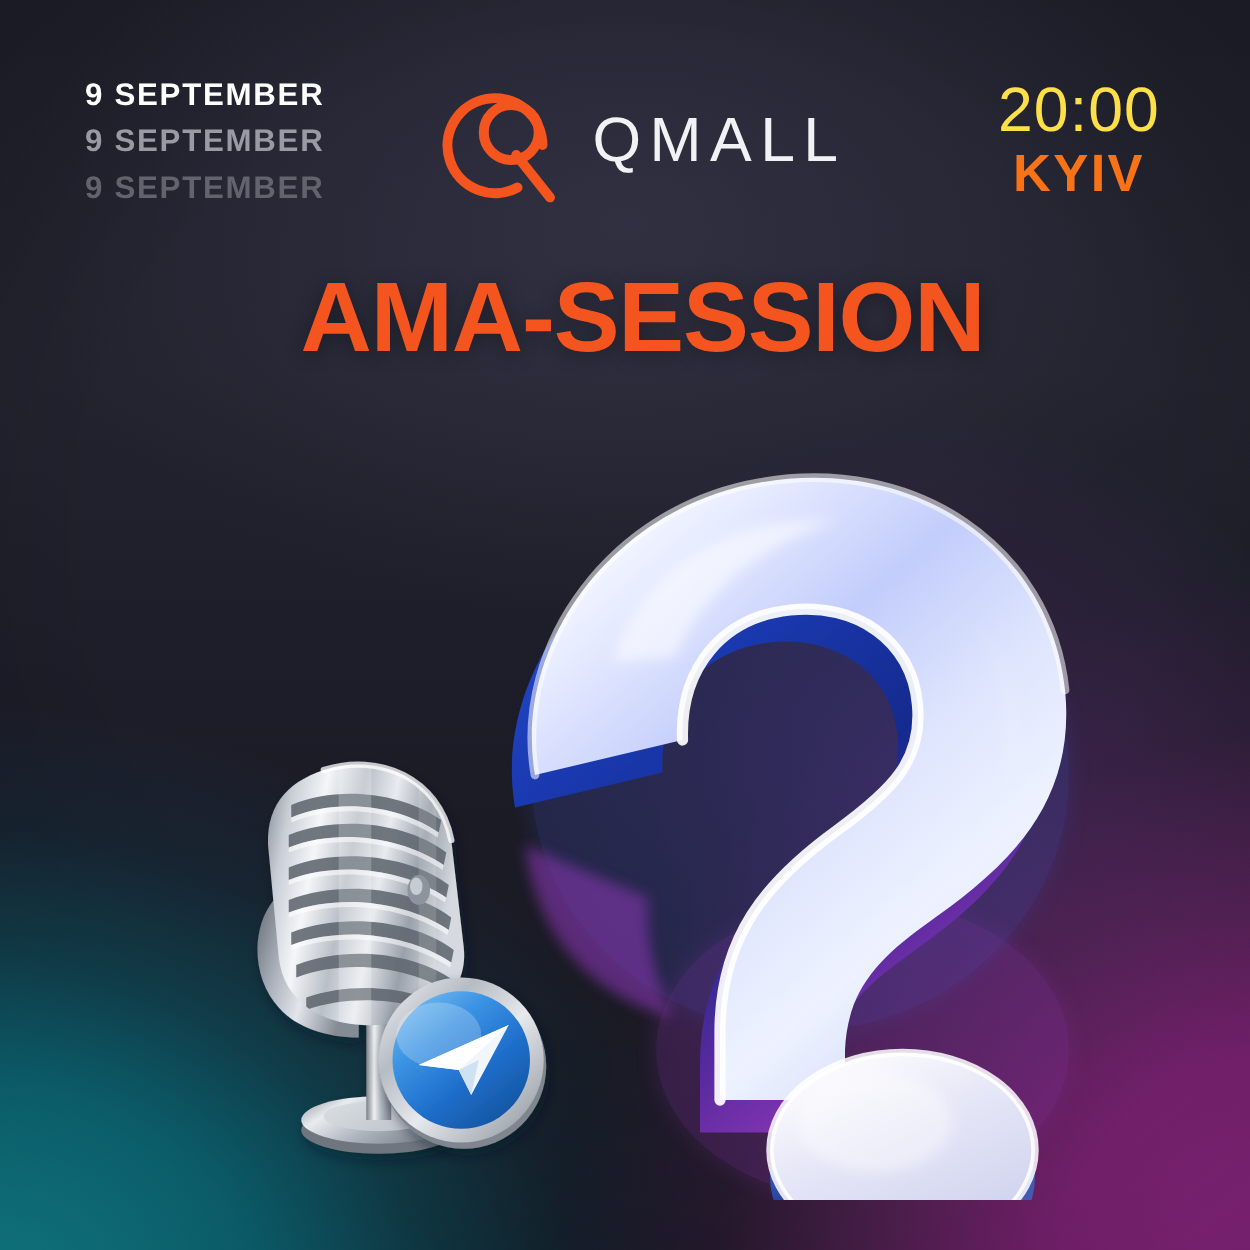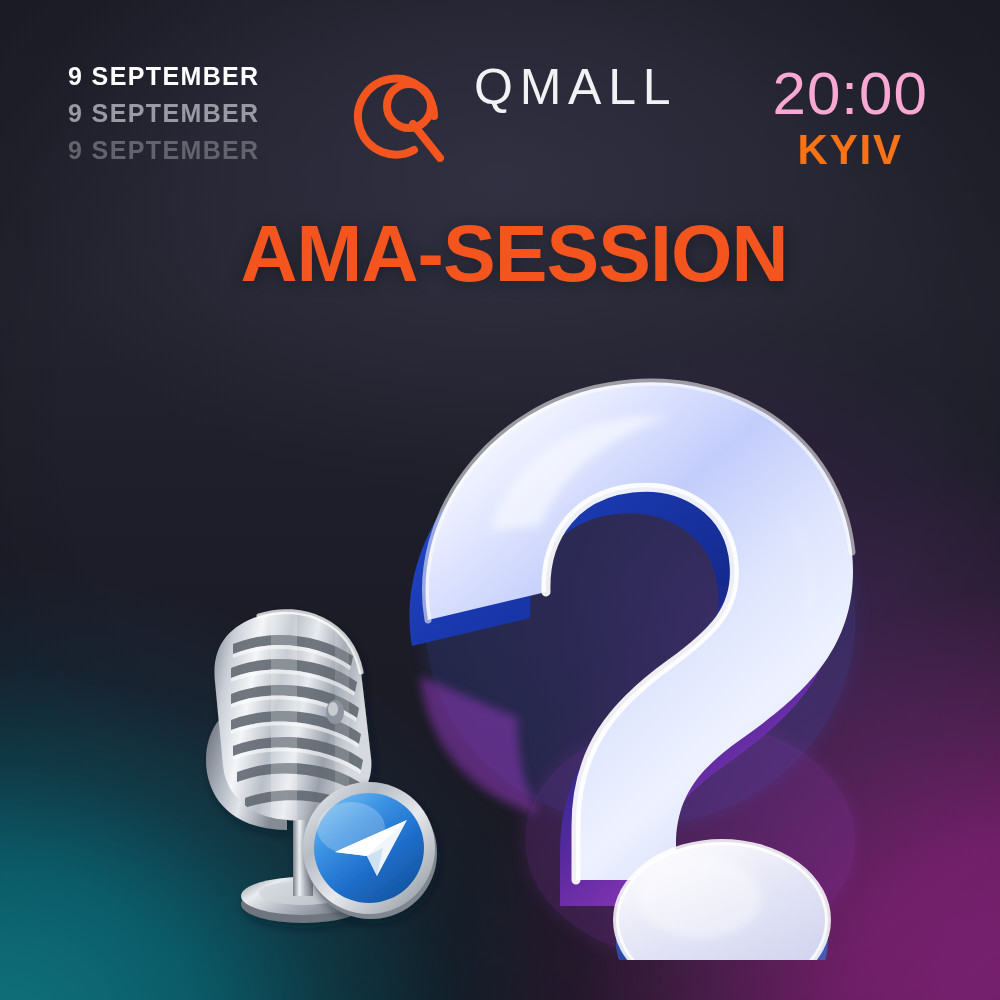--- a/index.html
+++ b/index.html
@@ -62,35 +62,35 @@
     font-size:25px; font-weight:bold; letter-spacing:.055em;
     line-height:1.32; white-space:nowrap;
   }
   .date-1 { color:#ffffff; }
   .date-2 { color:#9a9aa4; }
   .date-3 { color:#63636d; }
 
   
   .logo-group {
     position:absolute; left:352px; top:62px;
-    display:flex; gap:26px;
+    display:flex; align-items:center; gap:26px;
   }
   .logo-mark { width:96px; height:100px; display:block; }
   .logo-word {
     color:#f2f2f4; font-size:50px; font-weight:300;
     letter-spacing:.135em; line-height:1; white-space:nowrap;
   }
 
   
   .time-block {
     position:absolute; right:72px; top:62px;
     display:flex; flex-direction:column; align-items:center;
   }
   .time-val {
-    color:#f9a8d4; font-size:60px; font-weight:300;
+    color:#fde047; font-size:50px; font-weight:300;
     letter-spacing:.018em; line-height:1.06; white-space:nowrap;
   }
   .city-val {
     color:#f97316; font-size:42px; font-weight:bold;
     letter-spacing:.045em; line-height:1.12; white-space:nowrap;
   }
 
   
   .headline {
     position:absolute; top:214px; left:0; right:0;

